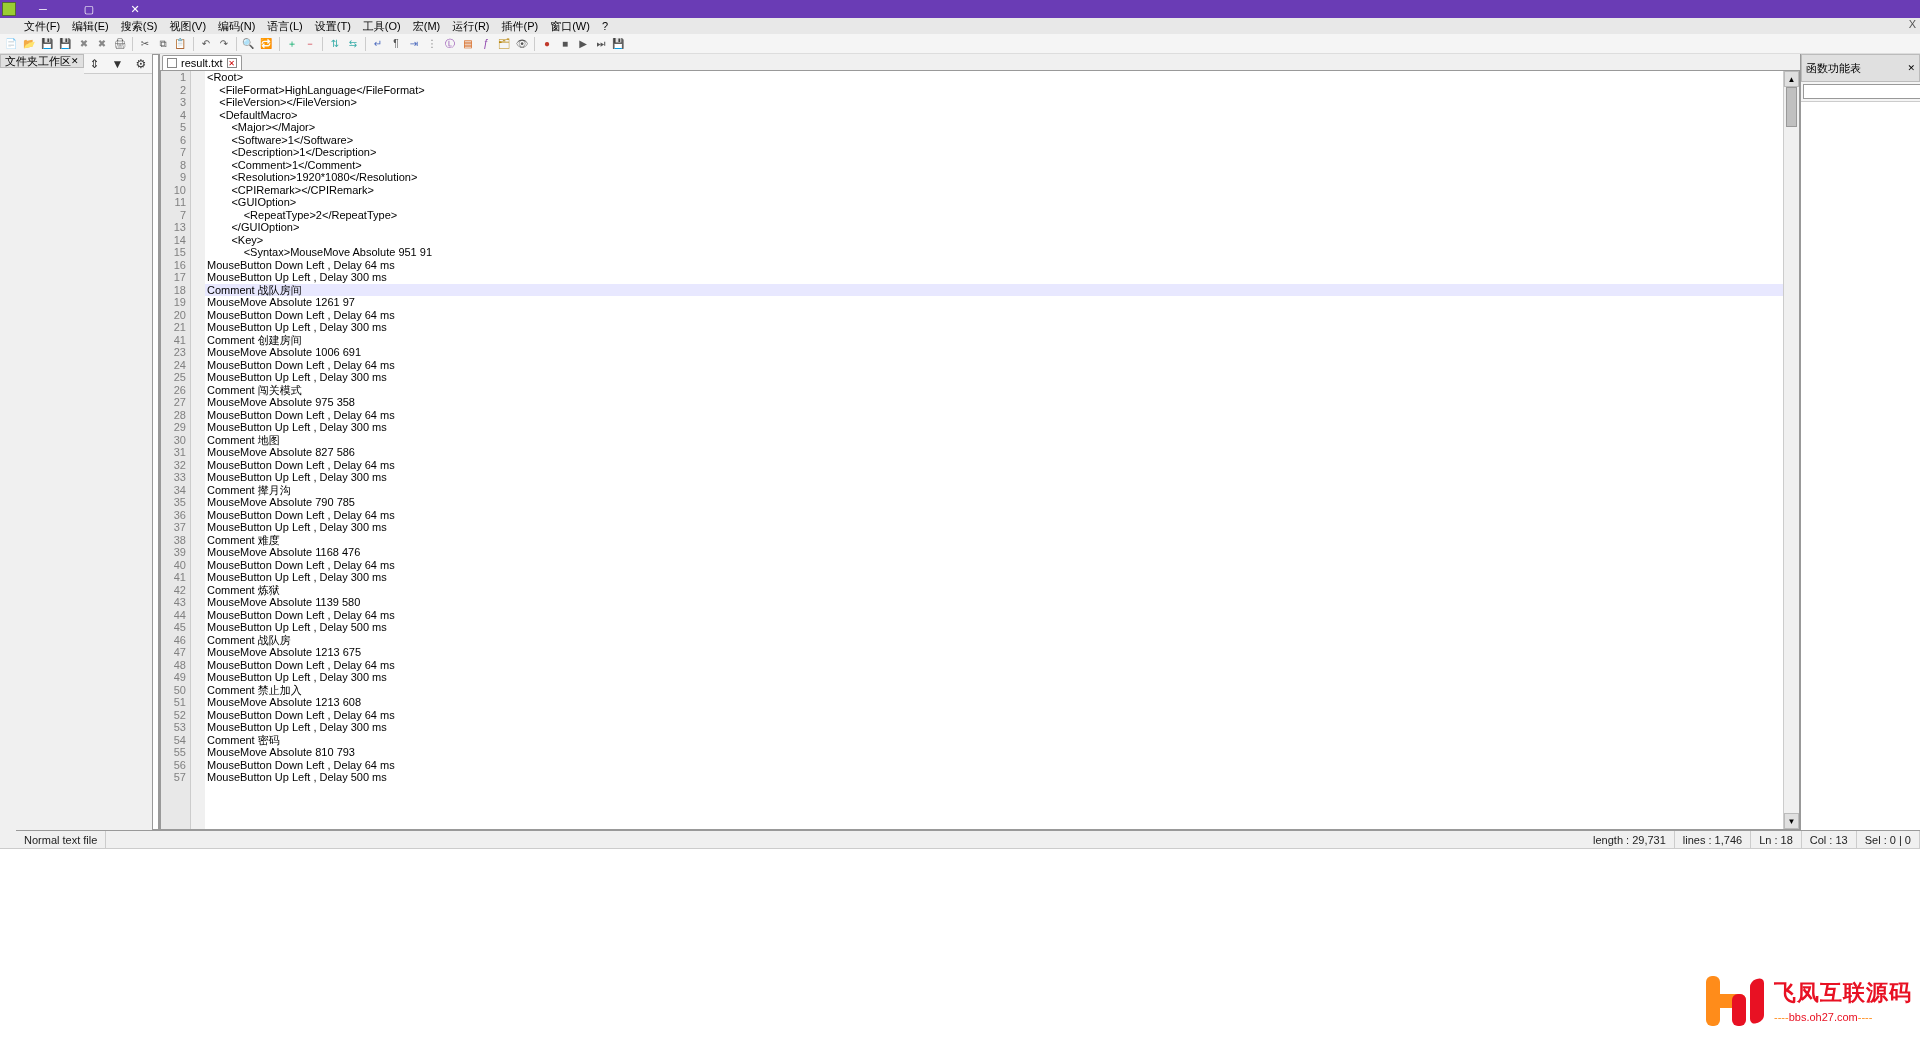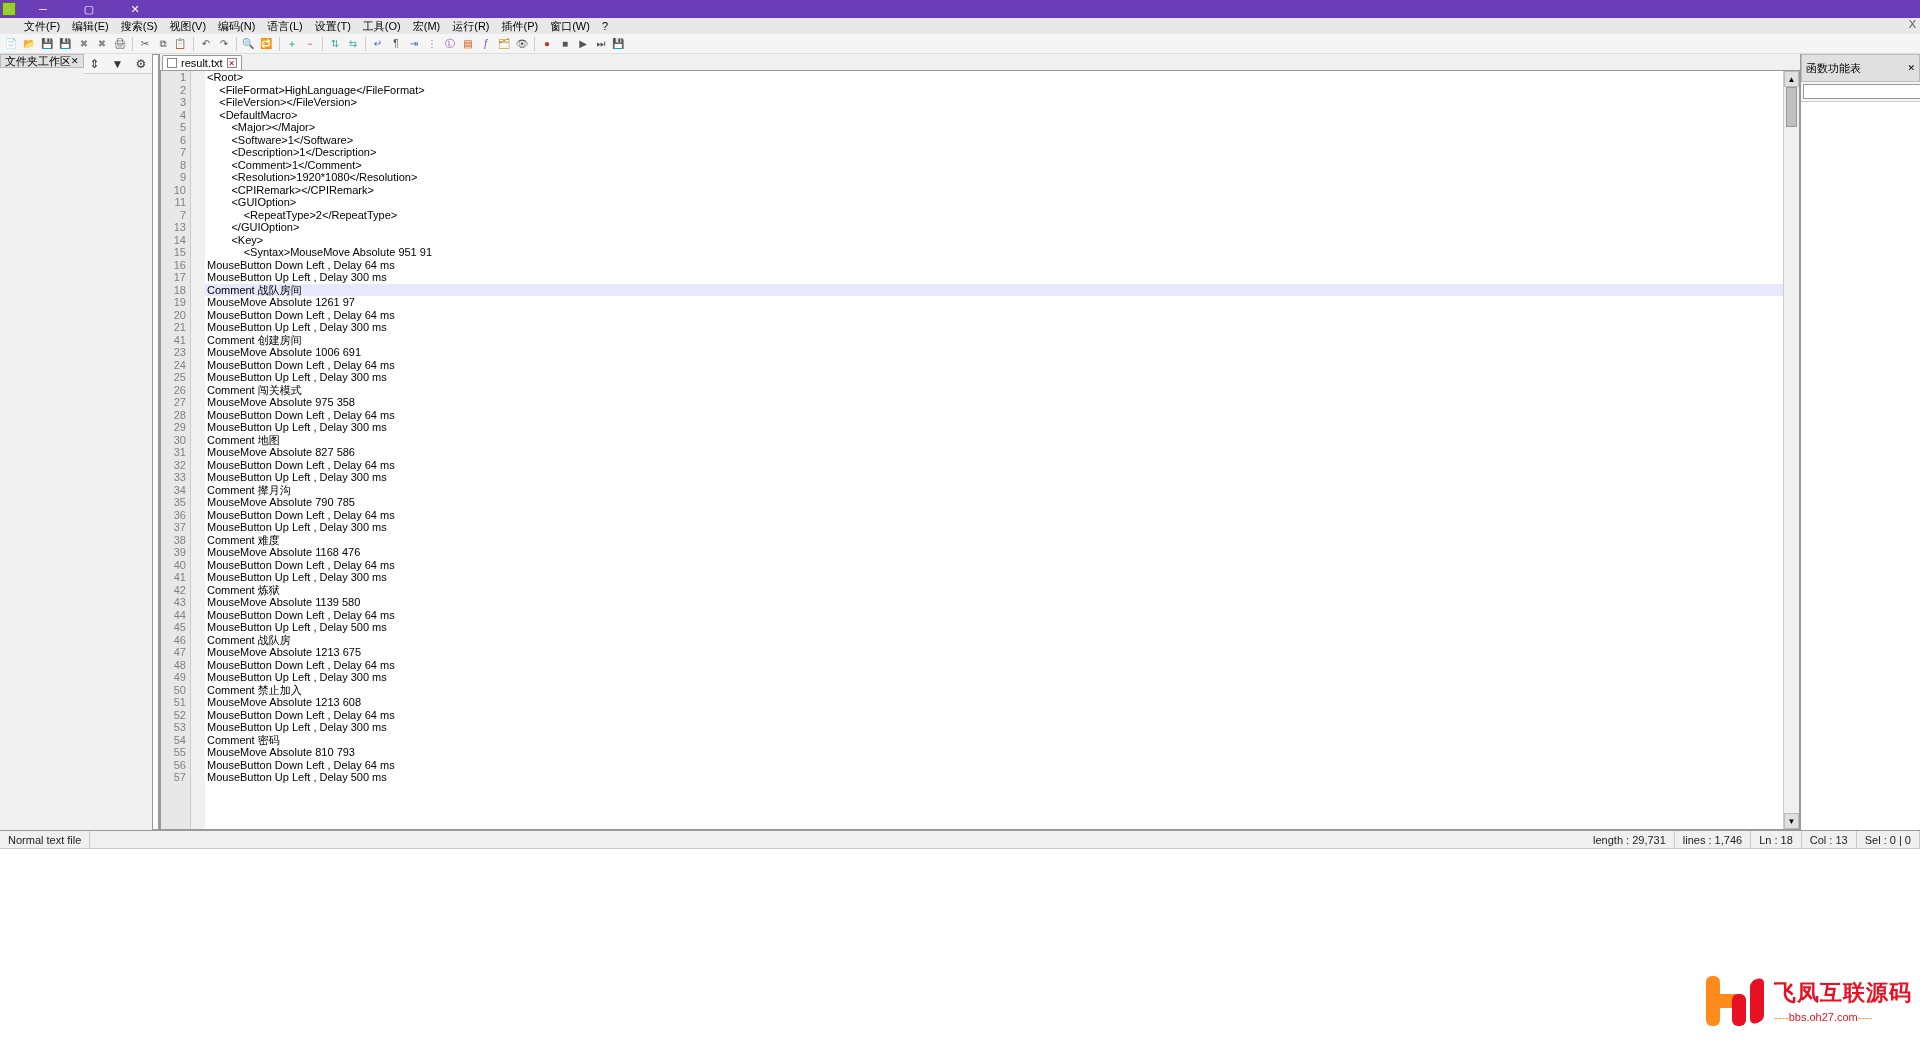--- a/index.html
+++ b/index.html
@@ -51,21 +51,21 @@
 .scrollbar-v .thumb { position:absolute; top:0; left:2px; right:2px; height:40px; background:#c0c0c0; border:1px solid #999; }
 
 
 .right-panel { width:120px; background:#f0f0f0; border-left:1px solid #999; display:flex; flex-direction:column; }
 .right-panel .panel-title { height:28px; background:#e0e0e0; border:1px solid #bbb; font-size:11px; padding:0 4px; display:flex; align-items:center; justify-content:space-between; }
 .right-panel .search-row { height:20px; display:flex; align-items:center; gap:2px; padding:2px; border-bottom:1px solid #ccc; background:#f5f5f5; }
 .right-panel .search-row input { flex:1; height:15px; border:1px solid #999; font-size:11px; padding:0 2px; }
 .right-panel .panel-body { flex:1; background:#fff; }
 
 
-.statusbar { height:18px; background:#f0f0f0; border-top:1px solid #999; display:flex; align-items:flex-end; font-size:11px; color:#222; }
+.statusbar { height:18px; background:#f0f0f0; border-top:1px solid #999; display:flex; align-items:flex-end; font-size:11px; color:#222;margin-left:16px; }
 .statusbar .cell { padding:0 8px; border-right:1px solid #ccc; height:100%; display:flex; align-items:center; }
 .statusbar .spacer { flex:1; }
 
 
 .watermark { position:absolute; right:8px; bottom:22px; display:flex; align-items:center; gap:6px; pointer-events:none; }
 .watermark .logo { width:62px; height:50px; position:relative; }
 .watermark .logo .bar { position:absolute; border-radius:6px; }
 .watermark .logo .b1 { width:14px; height:50px; left:0; top:0; background:#ff8c1a; }
 .watermark .logo .b2 { width:40px; height:14px; left:0; top:18px; background:#ff8c1a; }
 .watermark .logo .b3 { width:14px; height:32px; left:26px; top:18px; background:#e81123; }

